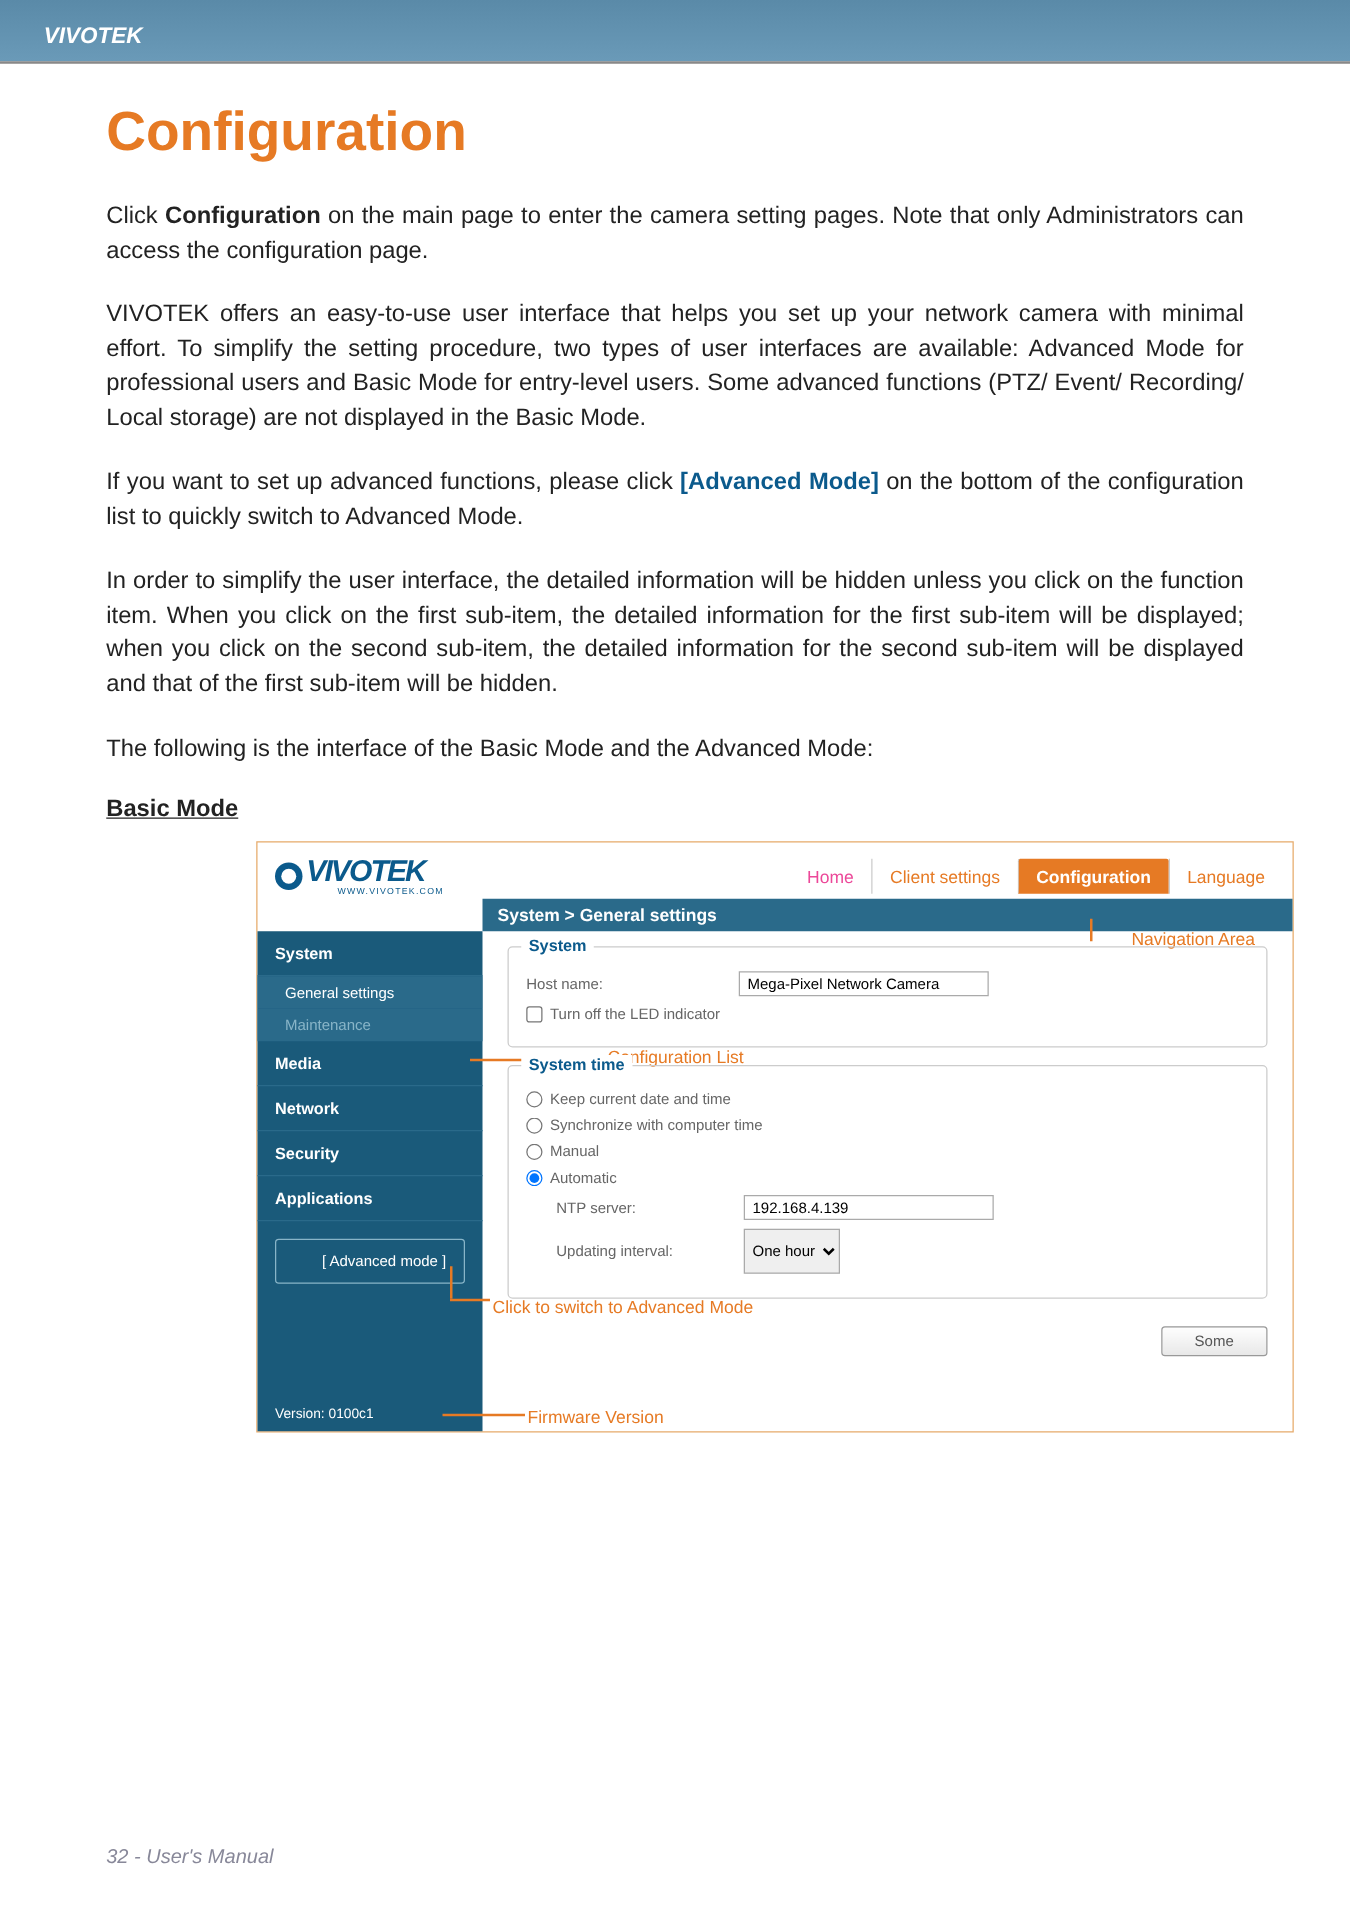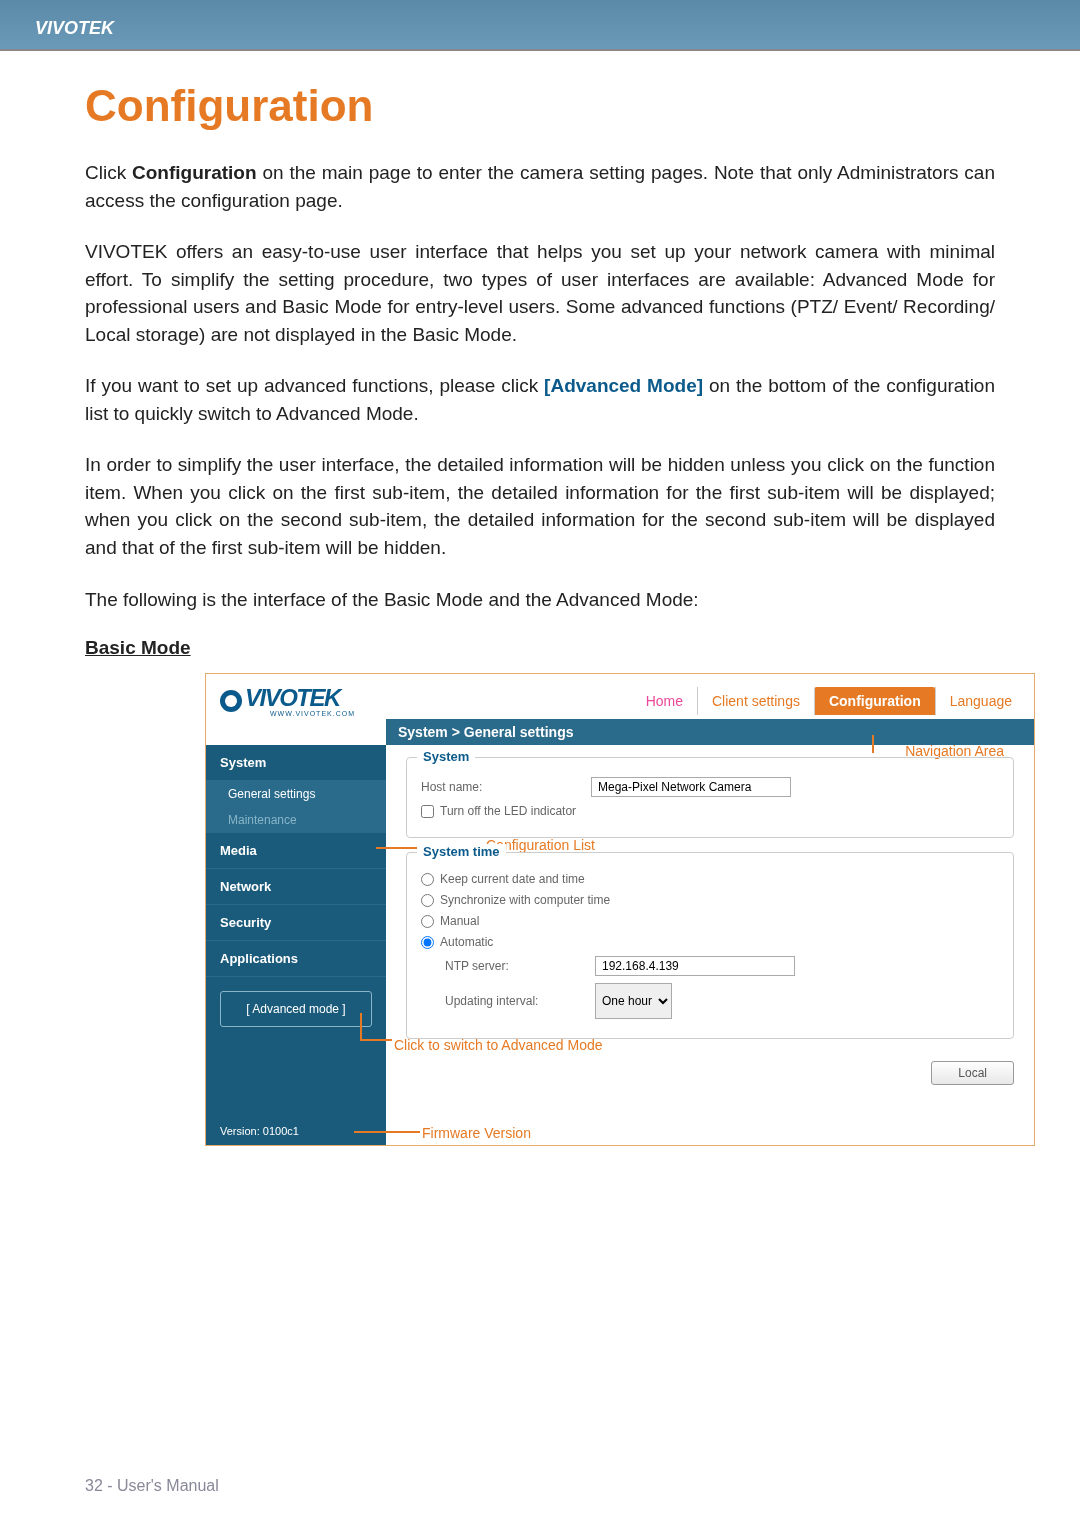--- a/index.html
+++ b/index.html
@@ -148,21 +148,21 @@
       background: #2a6a8a;
     }
     .sidebar-subitem.active { color: #fff; }
     .sidebar-subitem.dim { color: #88b5c8; }
     .sidebar-adv {
       color: #fff;
       font-size: 12px;
       padding: 10px 14px;
       border: 1px solid #88b5c8;
       margin: 14px;
-      text-align: center;
+      text-align: right;
       border-radius: 3px;
     }
     .sidebar-version {
       color: #fff;
       font-size: 11px;
       padding: 8px 14px;
       margin-top: auto;
     }
     .main-panel {
       flex: 1;
@@ -229,20 +229,21 @@
       font-weight: 500;
     }
     .page-footer {
       position: absolute;
       bottom: 32px;
       left: 0;
       right: 0;
       padding: 0 85px;
       color: #889;
       font-size: 16px;
+      font-style: italic;
     }
     .callout-line {
       position: absolute;
       background: #e67a24;
     }
   </style>
 </head>
 <body>
 
 <div class="page-header">VIVOTEK</div>
@@ -344,21 +345,21 @@
             <select class="form-select">
               <option>One hour</option>
             </select>
           </div>
         </div>
 
         <div class="callout" style="left:8px; top:292px;">Click to switch to Advanced Mode</div>
         <div class="callout-line" style="left:-26px; top:268px; width:2px; height:26px;"></div>
         <div class="callout-line" style="left:-26px; top:294px; width:32px; height:2px;"></div>
 
-        <button class="save-btn">Local</button>
+        <button class="save-btn">Some</button>
 
         <div class="callout" style="left:36px; bottom:4px;">Firmware Version</div>
         <div class="callout-line" style="left:-32px; bottom:12px; width:66px; height:2px;"></div>
       </div>
     </div>
   </div>
 </div>
 
 <div class="page-footer">32 - User's Manual</div>
 

